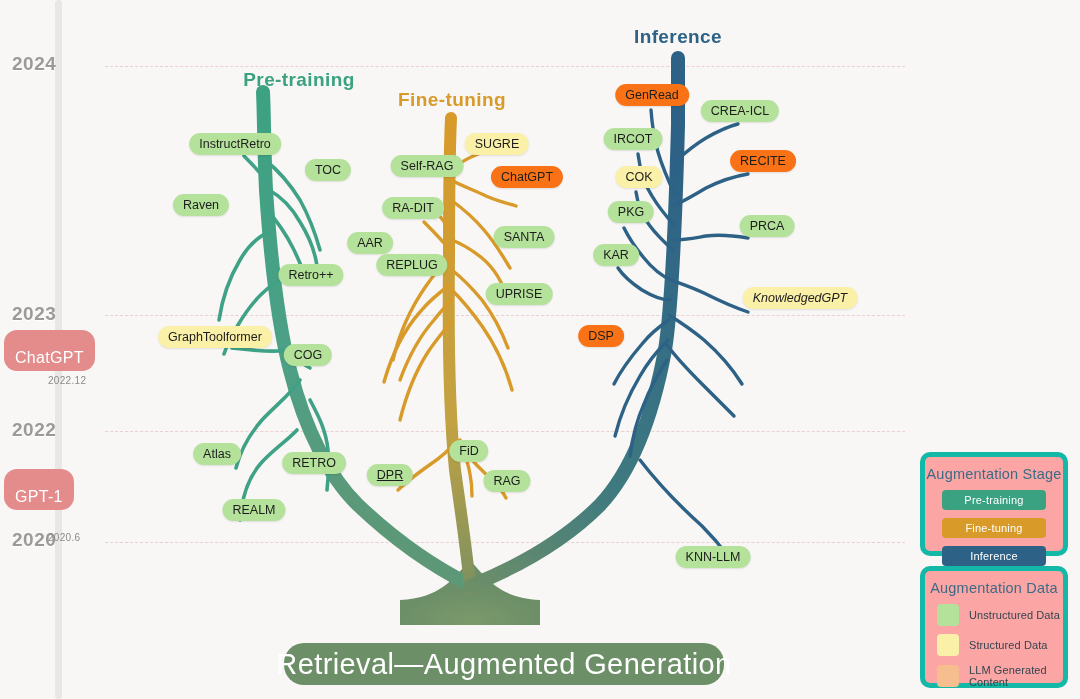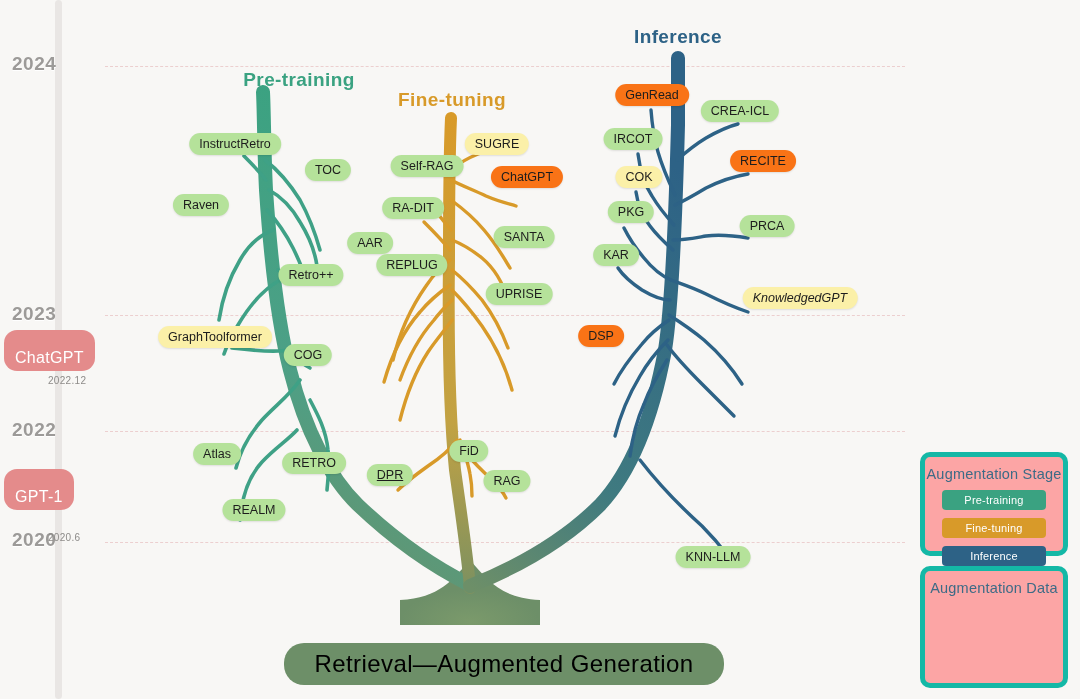--- a/index.html
+++ b/index.html
@@ -78,23 +78,23 @@
     transform: translate(-50%, -50%);
     text-align: center;
   }
   .n-unstructured { background: #b5e29a; }
   .n-structured   { background: #fbf0a8; }
   .n-generated    { background: #f97316; }
   
   .rootlabel {
     position: absolute;
     background: #6d8f68;
-    color: #000000;
+    color: #ffffff;
     border-radius: 20px;
-    font-size: 24px;
+    font-size: 29px;
     letter-spacing: 0.4px;
     display: flex;
     align-items: center;
     justify-content: center;
     white-space: nowrap;
   }
   
   .legend-box {
     position: absolute;
     background: #fca5a5;
@@ -304,15 +304,29 @@
     <div class="legend-title">Augmentation Stage</div>
     <div id="stage-chips">
         <div class="stage-chip" style="background: rgb(58, 162, 129);">Pre-training</div>
         <div class="stage-chip" style="background: rgb(216, 154, 41);">Fine-tuning</div>
         <div class="stage-chip" style="background: rgb(45, 98, 134);">Inference</div>
       </div>
   </div>
 
   <div class="legend-box" style="left:920px; top:566px; width:148px; height:122px;">
     <div class="legend-title">Augmentation Data</div>
+    <div id="data-rows">
+        <div class="data-row">
+          <div class="swatch" style="background: rgb(181, 226, 154);"></div>
+          <div class="data-label">Unstructured Data</div>
+        </div>
+        <div class="data-row">
+          <div class="swatch" style="background: rgb(251, 240, 168);"></div>
+          <div class="data-label">Structured Data</div>
+        </div>
+        <div class="data-row">
+          <div class="swatch" style="background: rgb(246, 189, 142);"></div>
+          <div class="data-label">LLM Generated Content</div>
+        </div>
+      </div>
   </div>
 
 </div>
 
 </body></html>

